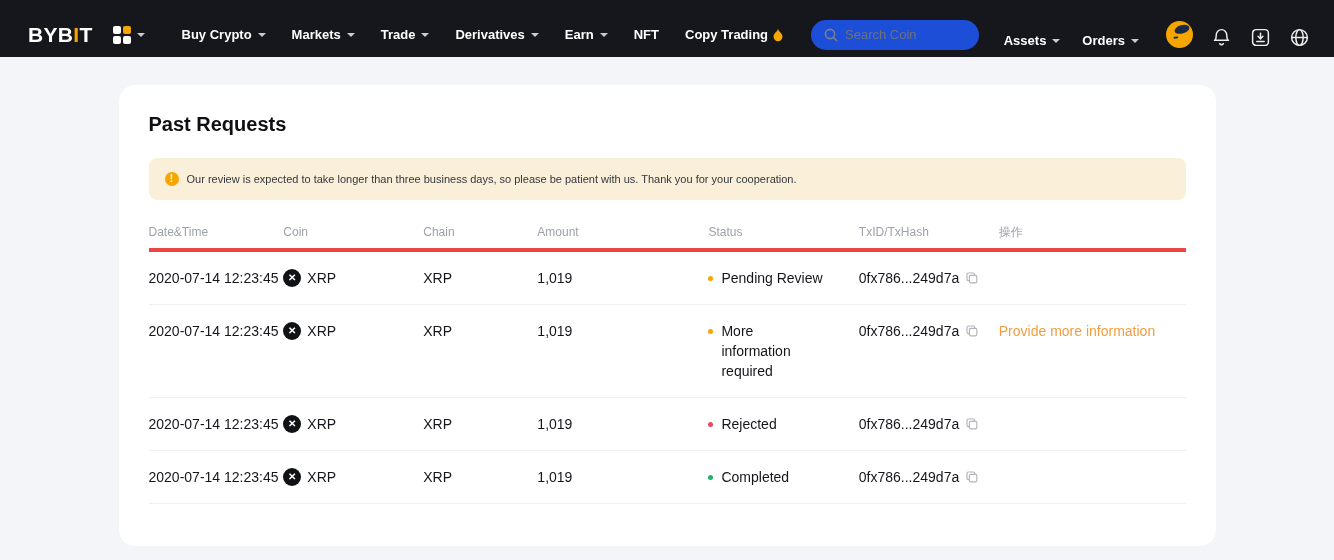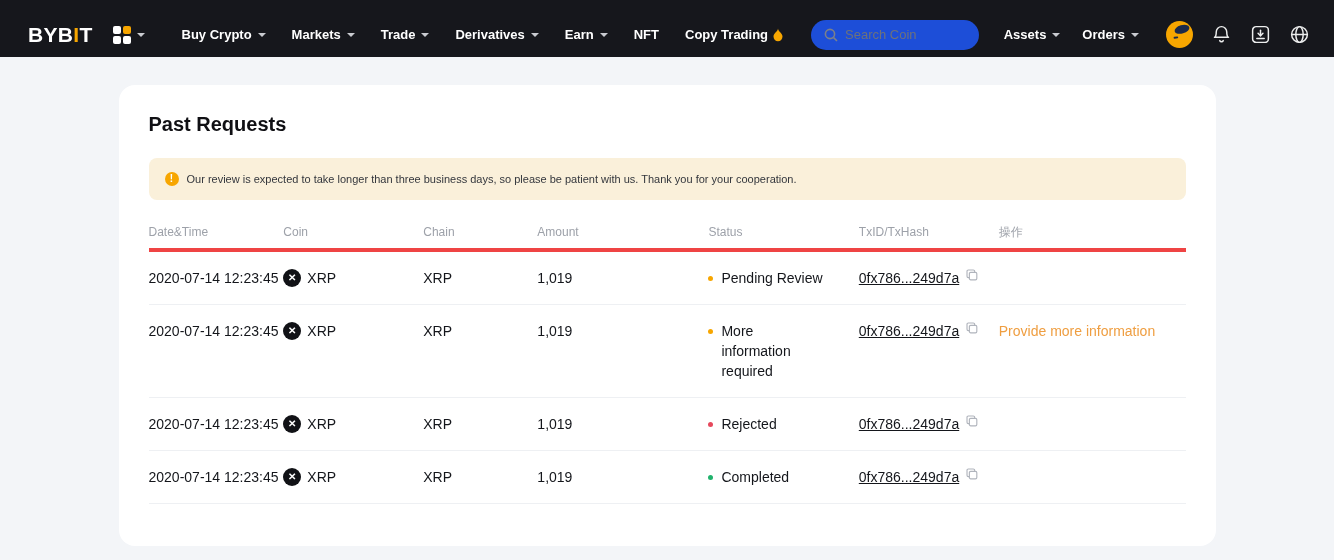--- a/index.html
+++ b/index.html
@@ -18,21 +18,21 @@
            border-top:4.5px solid #c9cbd0; display:inline-block; margin-left:6px; }
   .nav-items { display:flex; margin-left:24px; }
   .nav-item { color:#fff; font-size:13px; font-weight:700; padding:0 13px; display:flex; align-items:center; cursor:pointer; white-space:nowrap; }
   .flame { margin-left:4px; display:inline-flex; }
   .search-wrap { position:relative; margin-left:14px; }
   .search-wrap svg { position:absolute; left:12px; top:7px; }
   .search-input { width:168px; height:30px; border-radius:16px; border:none; outline:none;
                   background:#1d4ed8; color:#c9cbd0; font-size:13px; padding:0 12px 0 34px;
                   font-family:"Liberation Sans", sans-serif; }
   .search-input::placeholder { color:#6e727b; }
-  .nav-right { margin-left:auto; display:flex; align-items:center; }
+  .nav-right { margin-left:auto; display:flex; align-items:flex-end; }
   .nav-right .nav-item { padding:0 11px; }
   .icon-btn { margin-left:18px; display:flex; align-items:center; cursor:pointer; }
   .avatar { margin-left:16px; cursor:pointer; display:flex; }
 
   
   .card { width:1097px; margin:28px auto 0; background:#fff; border-radius:16px; height:461px; padding:28px 30px 0; }
   .page-title { font-size:20px; font-weight:700; color:#101014; }
   .notice { margin-top:22px; background:#faf0da; border-radius:8px; padding:10px 16px; display:flex; }
   .notice-icon { width:14px; height:14px; border-radius:50%; background:#f7a600; color:#fff; font-size:10px;
                  font-weight:700; text-align:center; line-height:14px; flex:0 0 14px; margin-top:4px; }
@@ -45,21 +45,21 @@
   .trow { display:flex; align-items:flex-start; padding:16px 0; border-bottom:1px solid #eef0f3; }
   .td { font-size:14px; color:#14161b; line-height:20px; }
   .c0 { width:13%; }  .c1 { width:13.5%; } .c2 { width:11%; } .c3 { width:16.5%; }
   .c4 { width:14.5%; } .c5 { width:13.5%; } .c6 { width:17.5%; }
   .coin-cell { display:flex; align-items:center; }
   .coin-ic { width:18px; height:18px; border-radius:50%; background:#111216; color:#fff; font-size:10px;
              font-weight:700; display:inline-flex; align-items:center; justify-content:center; margin-right:6px; }
   .status-cell { display:flex; align-items:flex-start; padding-right:36px; }
   .dot { width:5px; height:5px; border-radius:50%; flex:0 0 5px; margin:8px 8px 0 0; }
   .status-text { max-width:130px; }
-  .txid-cell { display:flex; align-items:flex-start;text-decoration:underline; }
+  .txid-cell { display:flex; align-items:center; }
   .copy-ic { margin-left:6px; cursor:pointer; display:inline-flex; }
   .action-link { color:#ef9e41; font-size:14px; text-decoration:none; cursor:pointer; }
 </style>
 </head>
 <body>
 
 <div class="navbar">
   <div class="logo"><span>BYB</span><span class="logo-i">I</span><span>T</span></div>
 
   <div class="grid-btn">

